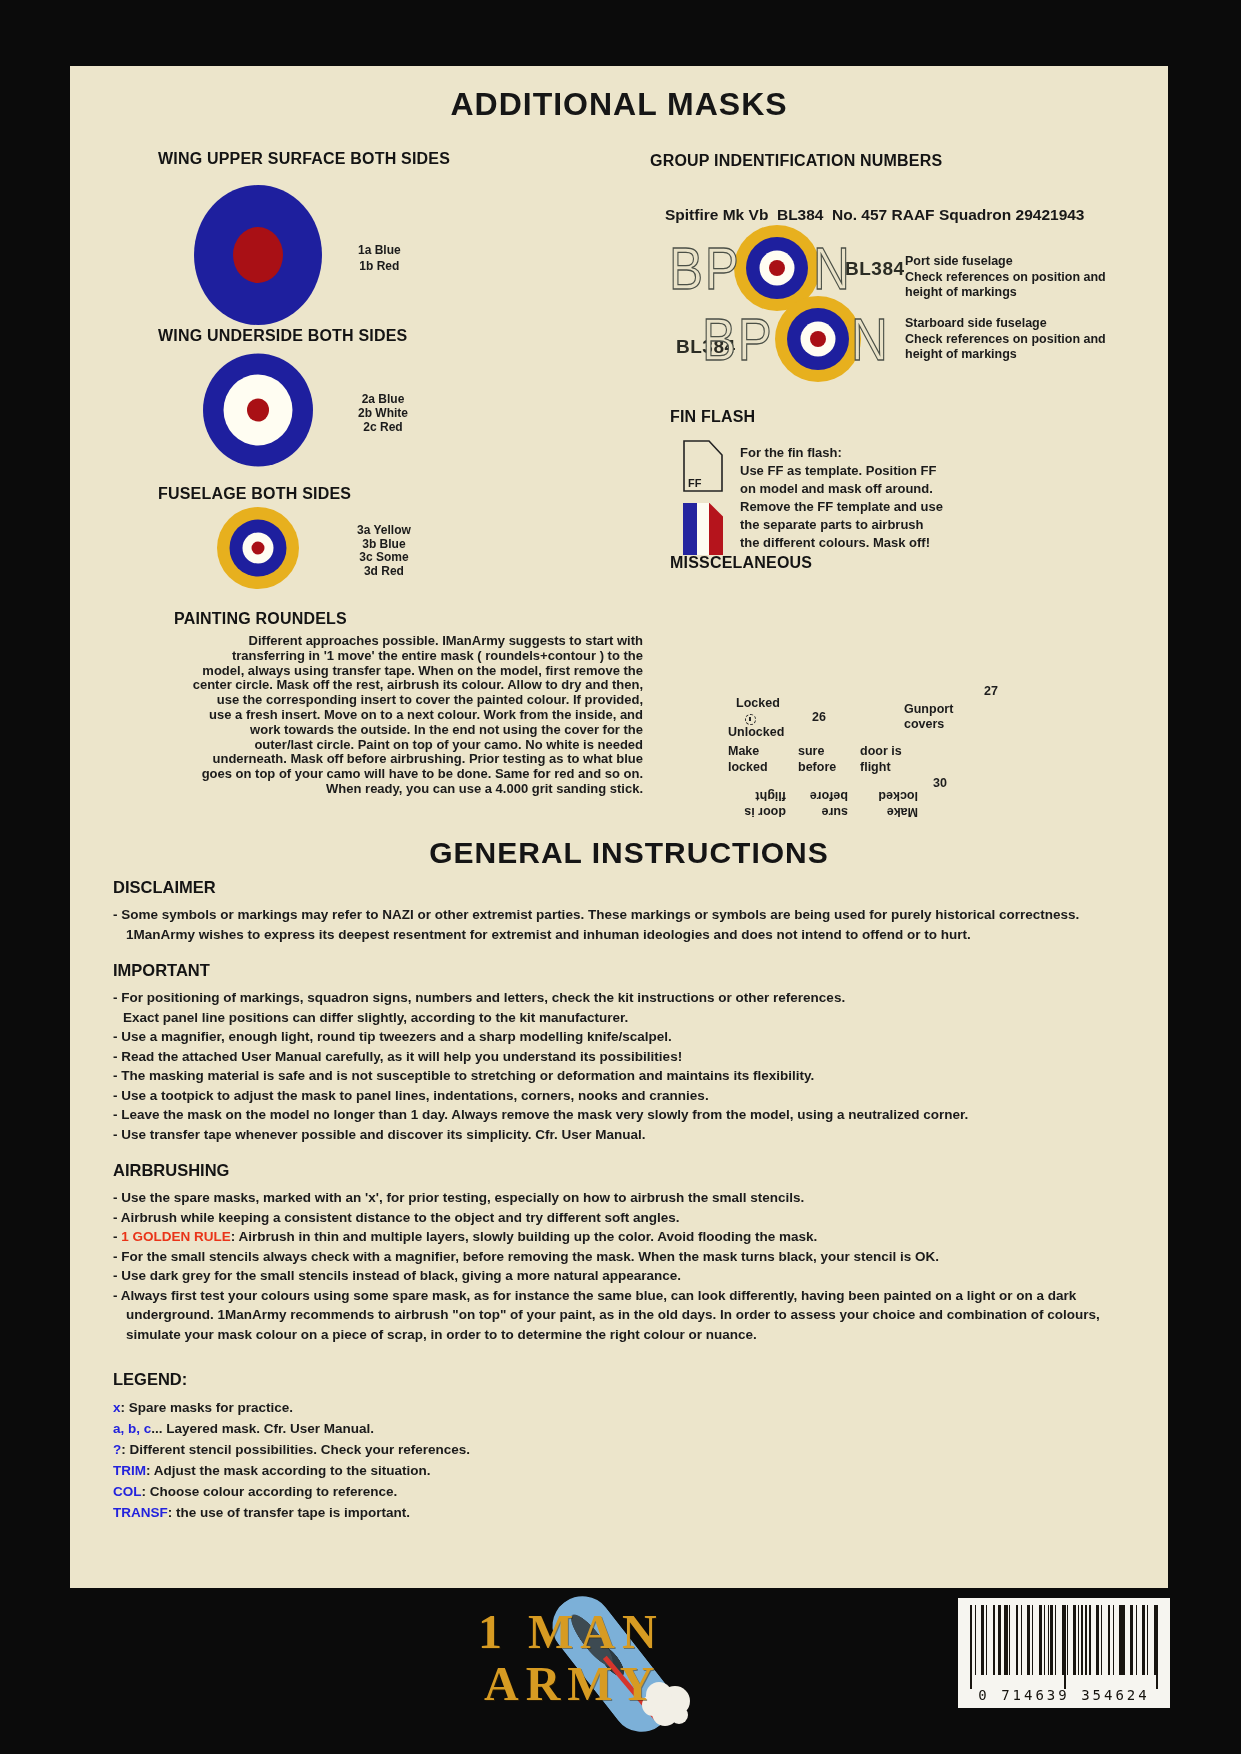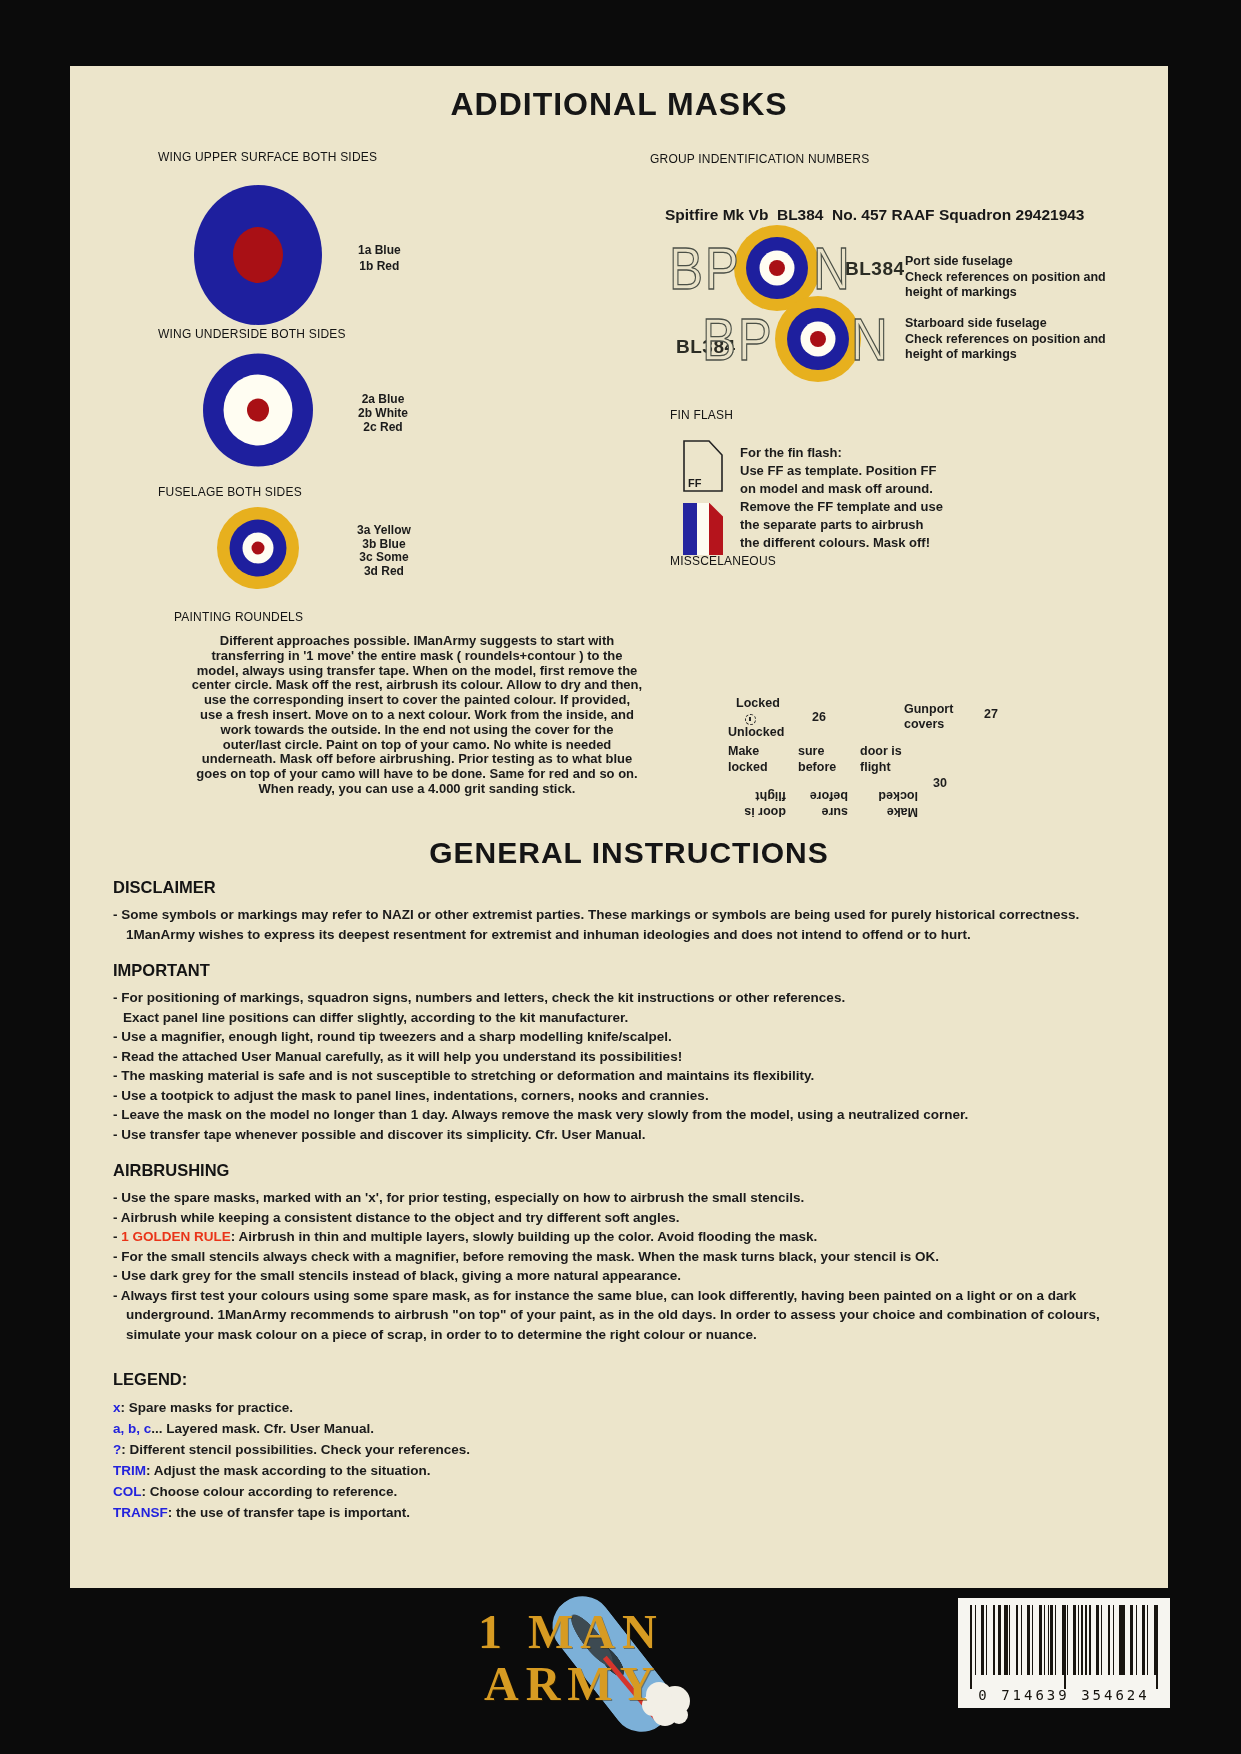--- a/index.html
+++ b/index.html
@@ -4,21 +4,21 @@
 <style>
   html,body{margin:0;padding:0;background:#0b0b0b;}
   .canvas{position:relative;width:1241px;height:1754px;background:var(--frame,#0b0b0b);
           font-family:"Liberation Sans",sans-serif;overflow:hidden;}
   .page{position:absolute;left:70px;top:66px;width:1098px;height:1522px;
         background:var(--paper,#ece5cb);color:var(--ink,#1b1b1b);}
 
   
   .page-title{position:absolute;top:20px;left:0;width:100%;text-align:center;
               font-size:32px;font-weight:700;letter-spacing:1px;color:#161616;}
-  .sec-h{position:absolute;font-size:12px;font-weight:400;letter-spacing:.2px;color:#141414;white-space:nowrap;}
+  .sec-h{position:absolute;font-size:16px;font-weight:700;letter-spacing:.2px;color:#141414;white-space:nowrap;}
 
   
   .h-upper{left:88px;top:84px;} .h-under{left:88px;top:261px;}
   .h-fus{left:88px;top:419px;}  .h-paint{left:104px;top:544px;}
 
   
   .roundel{position:absolute;}
   .roundel .c{position:absolute;left:50%;top:50%;transform:translate(-50%,-50%);border-radius:50%;}
   .cb{background:var(--roundel_blue,#1e1f9e);} .cr{background:var(--roundel_red,#a91015);}
   .cw{background:var(--roundel_white,#fffdf2);} .cy{background:var(--roundel_yellow,#e7b01e);}
@@ -35,21 +35,21 @@
   .r-port{left:664px;top:159px;} .r-star{left:705px;top:230px;}
 
   
   .rlabels{position:absolute;font-size:12px;font-weight:700;text-align:center;}
   .lbl1{left:288px;top:176px;line-height:16px;}
   .lbl2{left:288px;top:326px;line-height:14px;}
   .lbl3{left:287px;top:458px;line-height:13.5px;}
 
   
   .paint-body{position:absolute;left:121px;top:568px;width:452px;
-              font-size:13px;font-weight:700;line-height:14.8px;text-align:center;}
+              font-size:13px;font-weight:700;line-height:14.8px;text-align:right;}
 
   
   .h-group{left:580px;top:86px;} .h-fin{left:600px;top:342px;} .h-misc{left:600px;top:488px;}
   .subject{position:absolute;left:595px;top:140px;font-size:15.5px;font-weight:700;white-space:pre;color:#181818;}
   .code-ltrs{position:absolute;font-weight:400;font-size:60px;line-height:60px;letter-spacing:2px;
              color:#e9e2c8;-webkit-text-stroke:1.3px #4b5047;transform:scaleX(.85);
              transform-origin:left top;z-index:2;}
   .serial{position:absolute;font-size:19px;font-weight:700;color:#2b2c24;letter-spacing:.5px;z-index:1;}
   .bp-port{left:599px;top:173px;} .n-port{left:743px;top:173px;} .ser-port{left:775px;top:192px;}
   .bp-star{left:632px;top:244px;} .n-star{left:781px;top:244px;} .ser-star{left:606px;top:270px;}
@@ -70,21 +70,21 @@
   
   .walk{position:absolute;left:660px;top:522px;font-size:13px;font-weight:700;line-height:17.5px;}
   .locked-wrap{position:absolute;left:658px;top:630px;width:130px;height:46px;}
   .lk-top{position:absolute;left:8px;top:0;font-size:12.5px;font-weight:700;}
   .lk-icon{position:absolute;left:17px;top:18px;width:9px;height:9px;border:1.3px dashed #2a2a2a;border-radius:50%;}
   .lk-icon::after{content:"";position:absolute;left:3px;top:2px;width:2px;height:4px;background:#2a2a2a;}
   .lk-bot{position:absolute;left:0;top:29px;font-size:12.5px;font-weight:700;}
   .num{font-size:12.5px;font-weight:700;color:#1d1d1d;}
   .num-26{position:absolute;left:742px;top:644px;}
   .gun-wrap{position:absolute;left:834px;top:636px;font-size:12.5px;font-weight:700;line-height:15px;}
-  .num-27{position:absolute;left:914px;top:641px;}
+  .num-27{position:absolute;left:914px;top:618px;}
   .door{position:absolute;left:658px;top:678px;width:190px;height:80px;}
   .door-grid{position:absolute;left:0;width:190px;height:33px;}
   .dg-n{top:0;} .dg-f{top:42px;transform:rotate(180deg);}
   .dc{position:absolute;top:0;white-space:pre-line;font-size:12.5px;font-weight:700;line-height:15.5px;}
   .dc1{left:0;} .dc2{left:70px;} .dc3{left:132px;}
   .num-30{position:absolute;left:863px;top:710px;}
 
   
   .gi{position:absolute;left:43px;top:770px;width:1032px;}
   .gi-title{text-align:center;font-size:30px;font-weight:700;letter-spacing:1px;color:#151515;margin:0 0 8px 0;}

